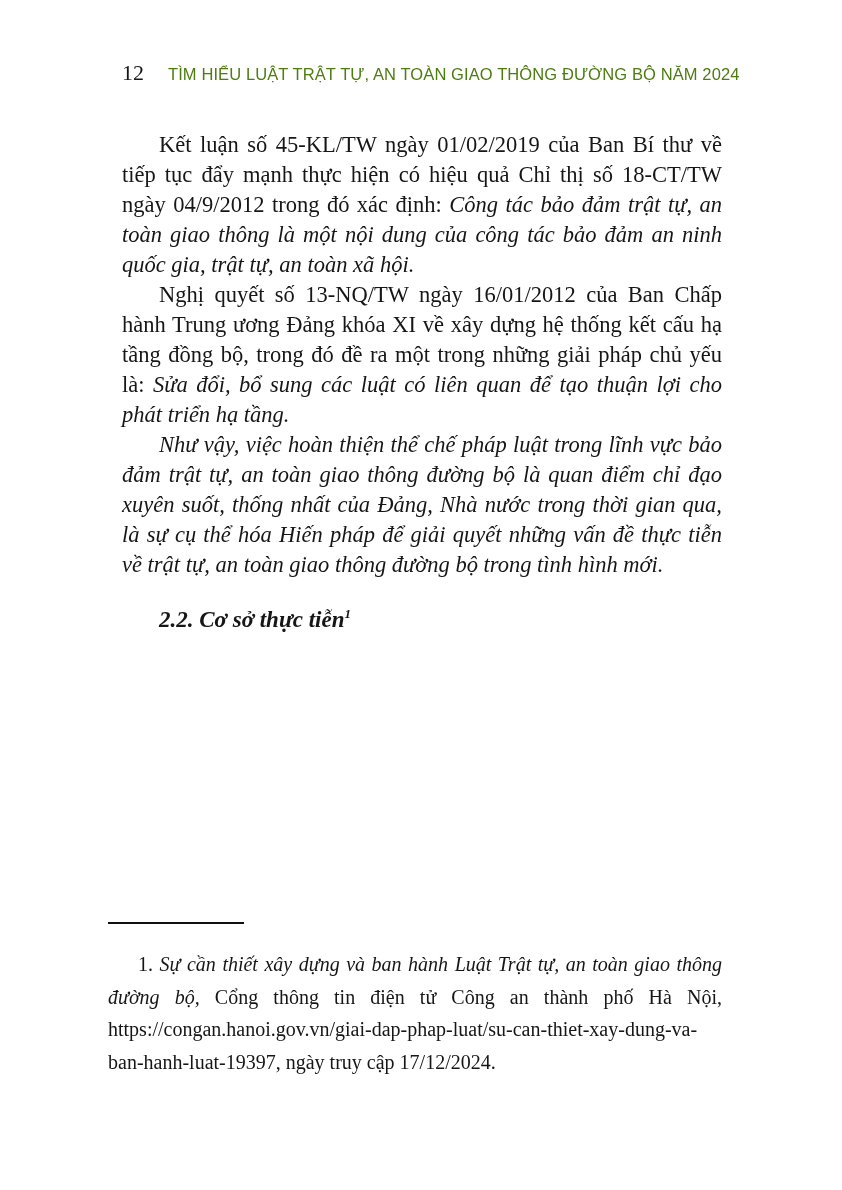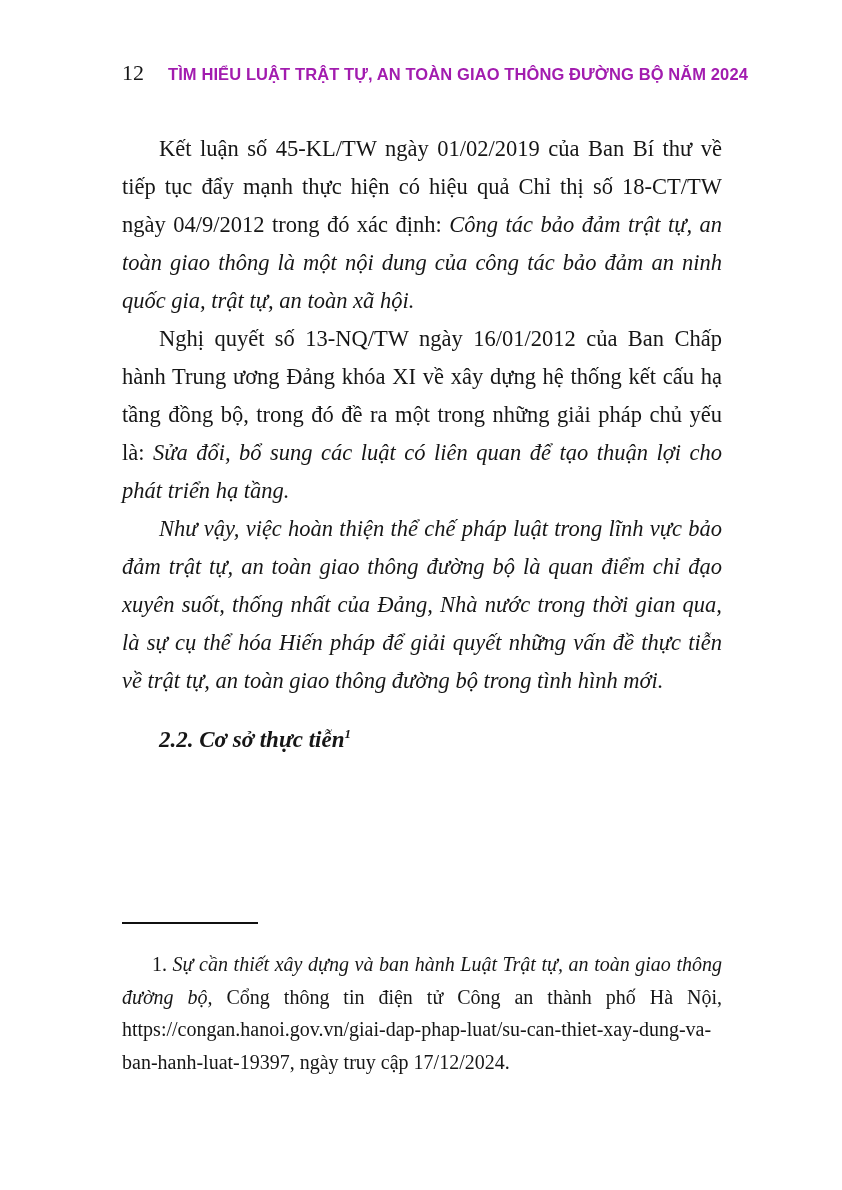--- a/index.html
+++ b/index.html
@@ -24,49 +24,49 @@
     margin-bottom: 44px;
   }
   .page-number {
     font-size: 22px;
     min-width: 46px;
   }
   .running-title {
     flex: 1;
     text-align: left;
     font-family: "Liberation Sans", sans-serif;
-    font-weight: 700;
+    font-weight: 400;
     font-size: 16.5px;
     letter-spacing: 0.1px;
     white-space: nowrap;
-    color: #a21caf;
+    color: #4d7c0f;
   }
   .para {
     font-size: 22.5px;
-    line-height: 38px;
+    line-height: 30px;
     text-align: justify;
     text-indent: 37px;
   }
   .it { font-style: italic; }
   .section-heading {
     font-size: 23px;
     line-height: 38px;
     font-weight: 700;
     font-style: italic;
     margin: 21px 0 21px 0;
     text-indent: 37px;
   }
   .section-heading sup {
     font-size: 13px;
     line-height: 0;
     vertical-align: 9px;
   }
   .footnote-area {
     position: absolute;
-    left: 122px;
+    left: 108px;
     right: 120px;
     top: 922px;
   }
   .footnote-rule {
     width: 136px;
     height: 0;
     border-top: 2px solid #101010;
     margin-bottom: 24px;
   }
   .footnote {

